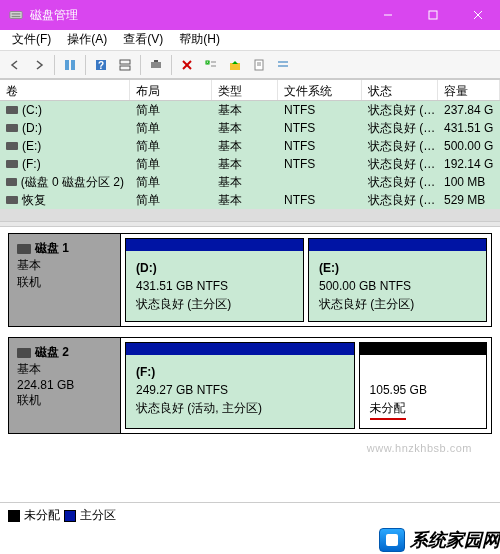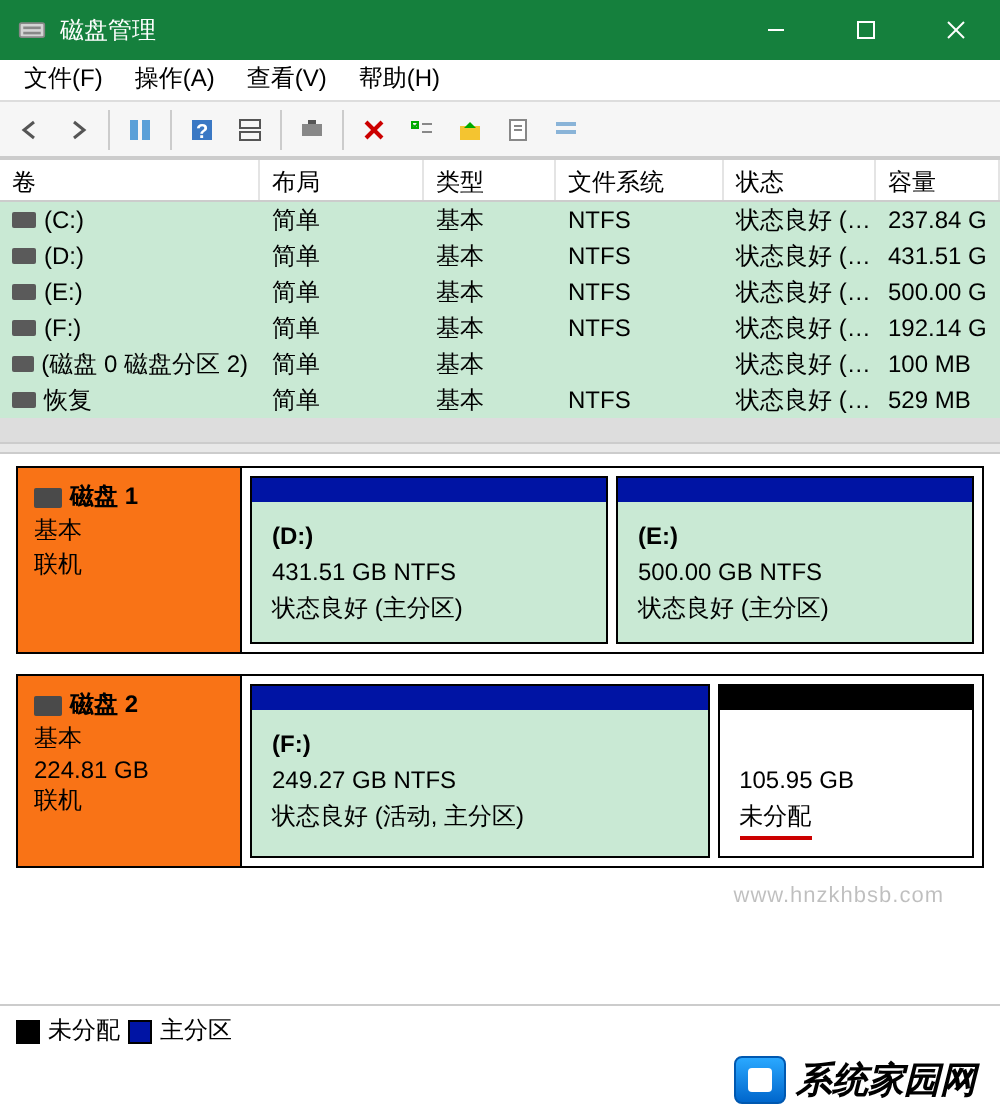--- a/index.html
+++ b/index.html
@@ -1,17 +1,17 @@
 <!DOCTYPE html>
 <html><head>
 <meta charset="utf-8">
 <style>
   * { box-sizing: border-box; }
   body { margin: 0; font-family: "Microsoft YaHei", "Segoe UI", sans-serif; font-size: 12px; background: #fff; width: 500px; height: 554px; overflow: hidden; position: relative; }
-  .titlebar { background: #15803d; color: #fff; height: 30px; display: flex; align-items: center; padding-left: 8px; }
+  .titlebar { background: #d946ef; color: #fff; height: 30px; display: flex; align-items: center; padding-left: 8px; }
   .titlebar .icon { width: 16px; height: 16px; margin-right: 6px; display: inline-flex; align-items: center; justify-content: center; }
   .titlebar .title { flex: 1; font-size: 12px; }
   .winbtns { display: flex; height: 100%; }
   .winbtn { width: 45px; display: flex; align-items: center; justify-content: center; color: #fff; }
   .winbtn svg { stroke: #fff; }
   .menubar { background: #fff; border-bottom: 1px solid #ddd; height: 21px; display: flex; align-items: flex-end; padding: 0 4px; }
   .menubar span { padding: 2px 8px; }
   .toolbar { background: #f6f6f6; border-bottom: 1px solid #ccc; height: 28px; display: flex; align-items: center; padding: 0 4px; gap: 2px; }
   .tbtn { width: 22px; height: 22px; display: inline-flex; align-items: center; justify-content: center; border: 1px solid transparent; }
   .tsep { width: 1px; height: 20px; background: #ccc; margin: 0 2px; }
@@ -25,38 +25,38 @@
   .c4 { width: 76px; }
   .c5 { flex: 1; }
   .rows { background: #c9e9d4; }
   .row { display: flex; height: 18px; align-items: center; }
   .row > div { padding: 0 6px; font-size: 12px; white-space: nowrap; overflow: hidden; }
   .row .c0 { display: flex; align-items: center; gap: 4px; }
   .vol-ico { width: 12px; height: 8px; background: #5a5a5a; display: inline-block; border-radius: 1px; }
   .scroll-shadow { height: 12px; background: #ddd; }
   .splitter { height: 6px; background: #e8e8e8; border-top: 1px solid #ccc; border-bottom: 1px solid #ccc; }
   .disk-area { background: #fff; padding: 6px 8px 0 8px; }
-  .disk-block { display: flex; border: 1px solid #000; margin-bottom: 10px; background: #f97316; }
+  .disk-block { display: flex; border: 1px solid #000; margin-bottom: 10px; background: #a3a3a3; }
   .disk-info { width: 112px; padding: 6px 8px; border-right: 1px solid #000; }
   .disk-info .dname { font-weight: bold; display: flex; align-items: center; gap: 4px; }
   .disk-ico { width: 14px; height: 10px; background: #4a4a4a; display: inline-block; border-radius: 1px; }
   .parts { flex: 1; display: flex; gap: 4px; padding: 4px; background: #fff; }
   .part { border: 1px solid #000; flex: 1; display: flex; flex-direction: column; }
   .part .hdr { height: 12px; }
   .hdr.primary { background: #0014a4; }
   .hdr.unalloc { background: #000; }
   .part .body { background: #c9e9d4; flex: 1; padding: 8px 10px; line-height: 1.5; }
   .part .body.unalloc { background: #fff; }
   .part .body b { font-weight: bold; }
   .red-underline { border-bottom: 2px solid #cc0000; display: inline-block; padding-bottom: 1px; }
   .legend { position: absolute; bottom: 26px; left: 0; right: 0; border-top: 1px solid #ccc; padding: 4px 8px; background: #fff; display: flex; align-items: center; gap: 4px; font-size: 12px; }
   .leg-sw { width: 12px; height: 12px; display: inline-block; border: 1px solid #000; }
   .leg-sw.blk { background: #000; }
   .leg-sw.pri { background: #0014a4; }
-  .watermark { position: absolute; right: 12px; bottom: 2px; display: flex; align-items: flex-end; gap: 5px; }
+  .watermark { position: absolute; right: 0; bottom: 2px; display: flex; align-items: flex-end; gap: 5px; }
   .wm-badge { width: 26px; height: 24px; background: linear-gradient(#2aa8ff,#0066cc); border-radius: 4px; display: flex; align-items: center; justify-content: center; border: 1px solid #0058b0; }
   .wm-badge::before { content: ""; width: 12px; height: 12px; background: #fff; border-radius: 2px; }
   .wm-text { font-style: italic; font-weight: 600; font-size: 18px; color: #000; }
   .wm-url { position: absolute; right: 28px; bottom: 100px; color: rgba(0,0,0,0.25); font-size: 11px; letter-spacing: 0.5px; }
 </style>
 </head>
 <body>
 
 <div class="titlebar">
   <span class="icon">

